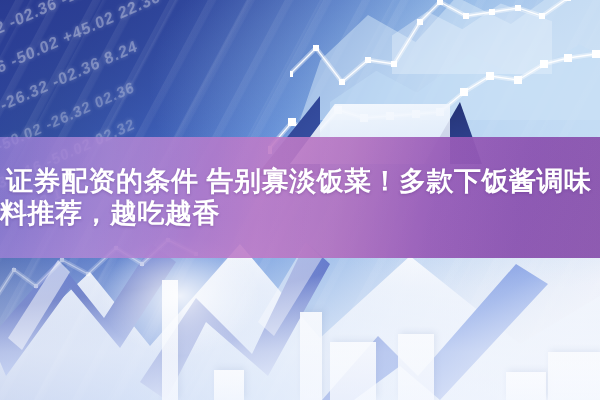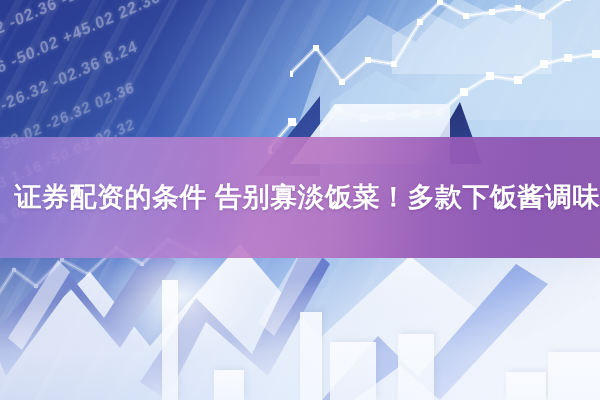--- a/index.html
+++ b/index.html
@@ -136,21 +136,21 @@
         rgba(40,20,70,0.10) 100%);
   }
 
   
   .headline {
     position: absolute;
     left: 0; right: 0;
     top: 137px; height: 121px;
     display: flex;
     flex-direction: column;
-    align-items: flex-end;
+    align-items: flex-start;
     justify-content: center;
     gap: 0;
     border-radius: 8px;
   }
   .hl-line {
     color: #ffffff;
     font-size: 27px;
     font-weight: 700;
     line-height: 1.15;
     letter-spacing: 0.5px;
@@ -306,15 +306,16 @@
       </g>
   </svg>
   <div class="facet" style="left:100px; top:236px; width:160px; height:120px;
               background:radial-gradient(closest-side, rgba(255,255,255,0.85), rgba(255,255,255,0.0));"></div>
 
   <div class="purple-band"></div>
   <div class="purple-band-sheen"></div>
 
   <div class="headline">
     <div class="hl-line l1">证券配资的条件 告别寡淡饭菜！多款下饭酱调味</div>
+    <div class="hl-line l2">料推荐，越吃越香</div>
   </div>
 
 </div>
 
 </body></html>

